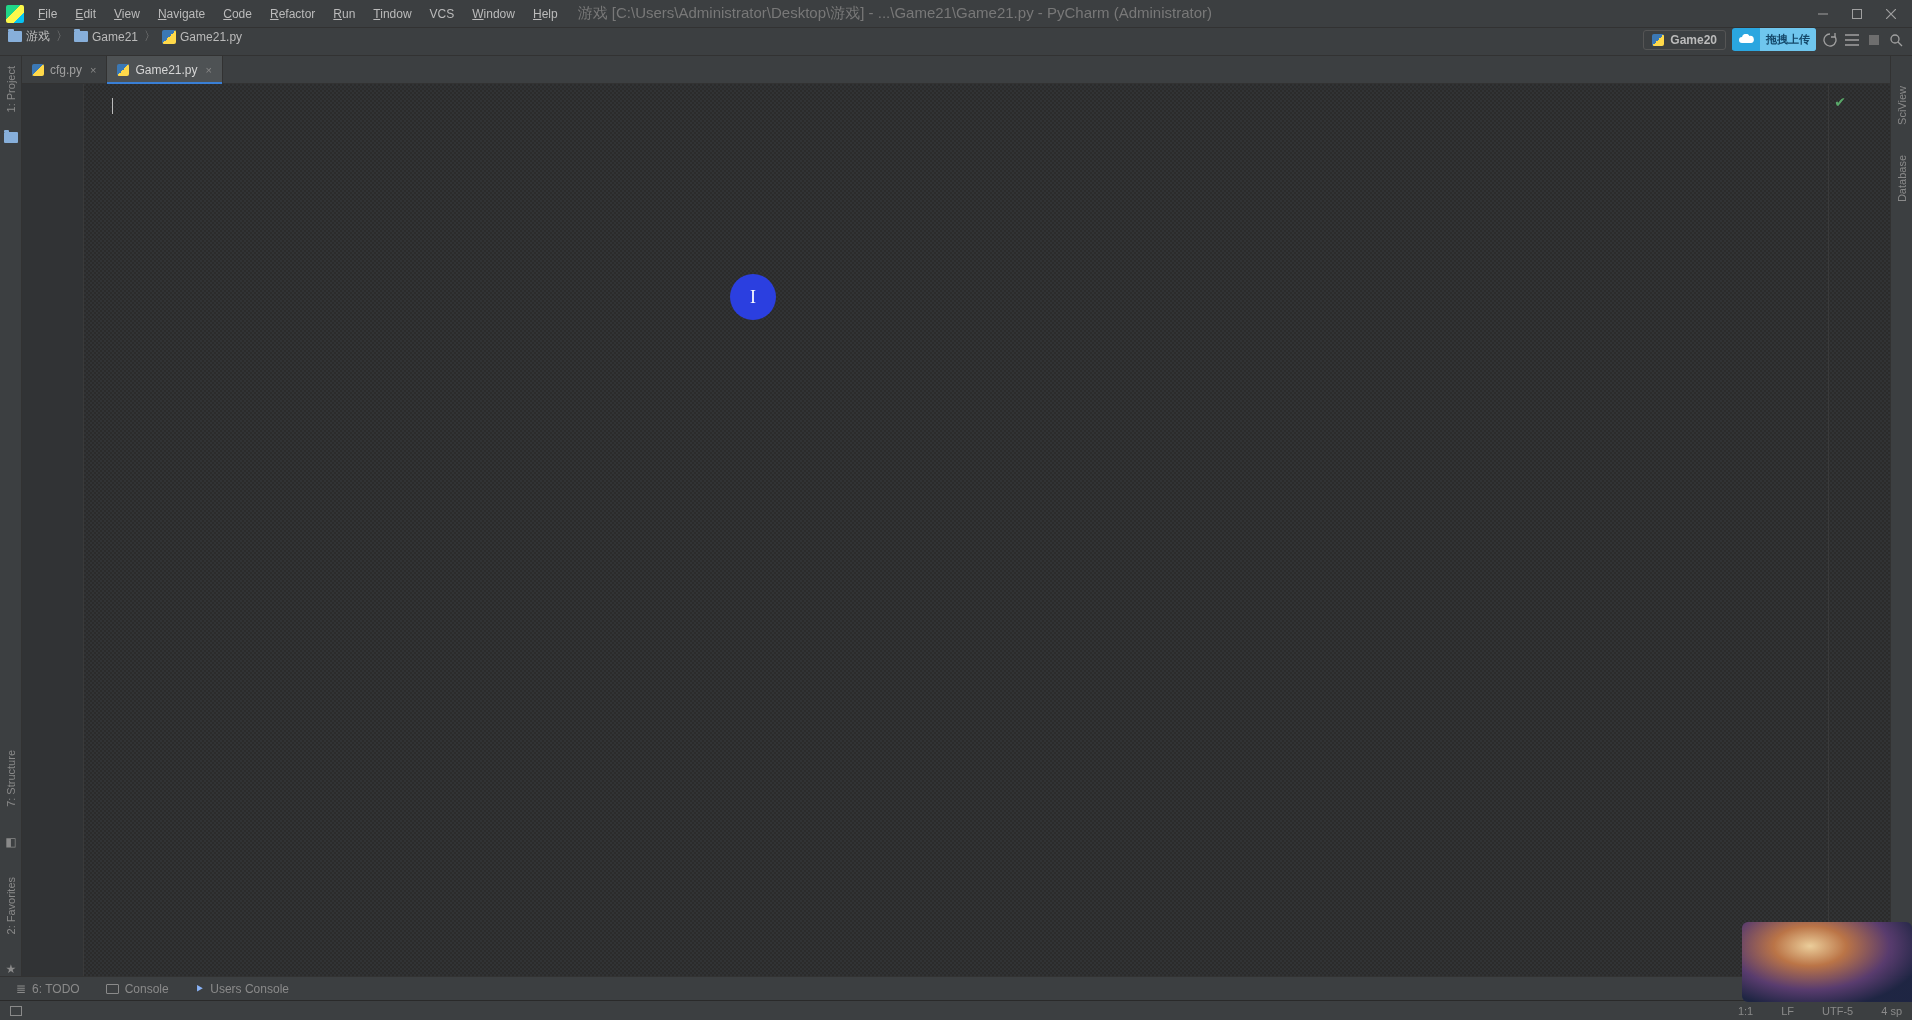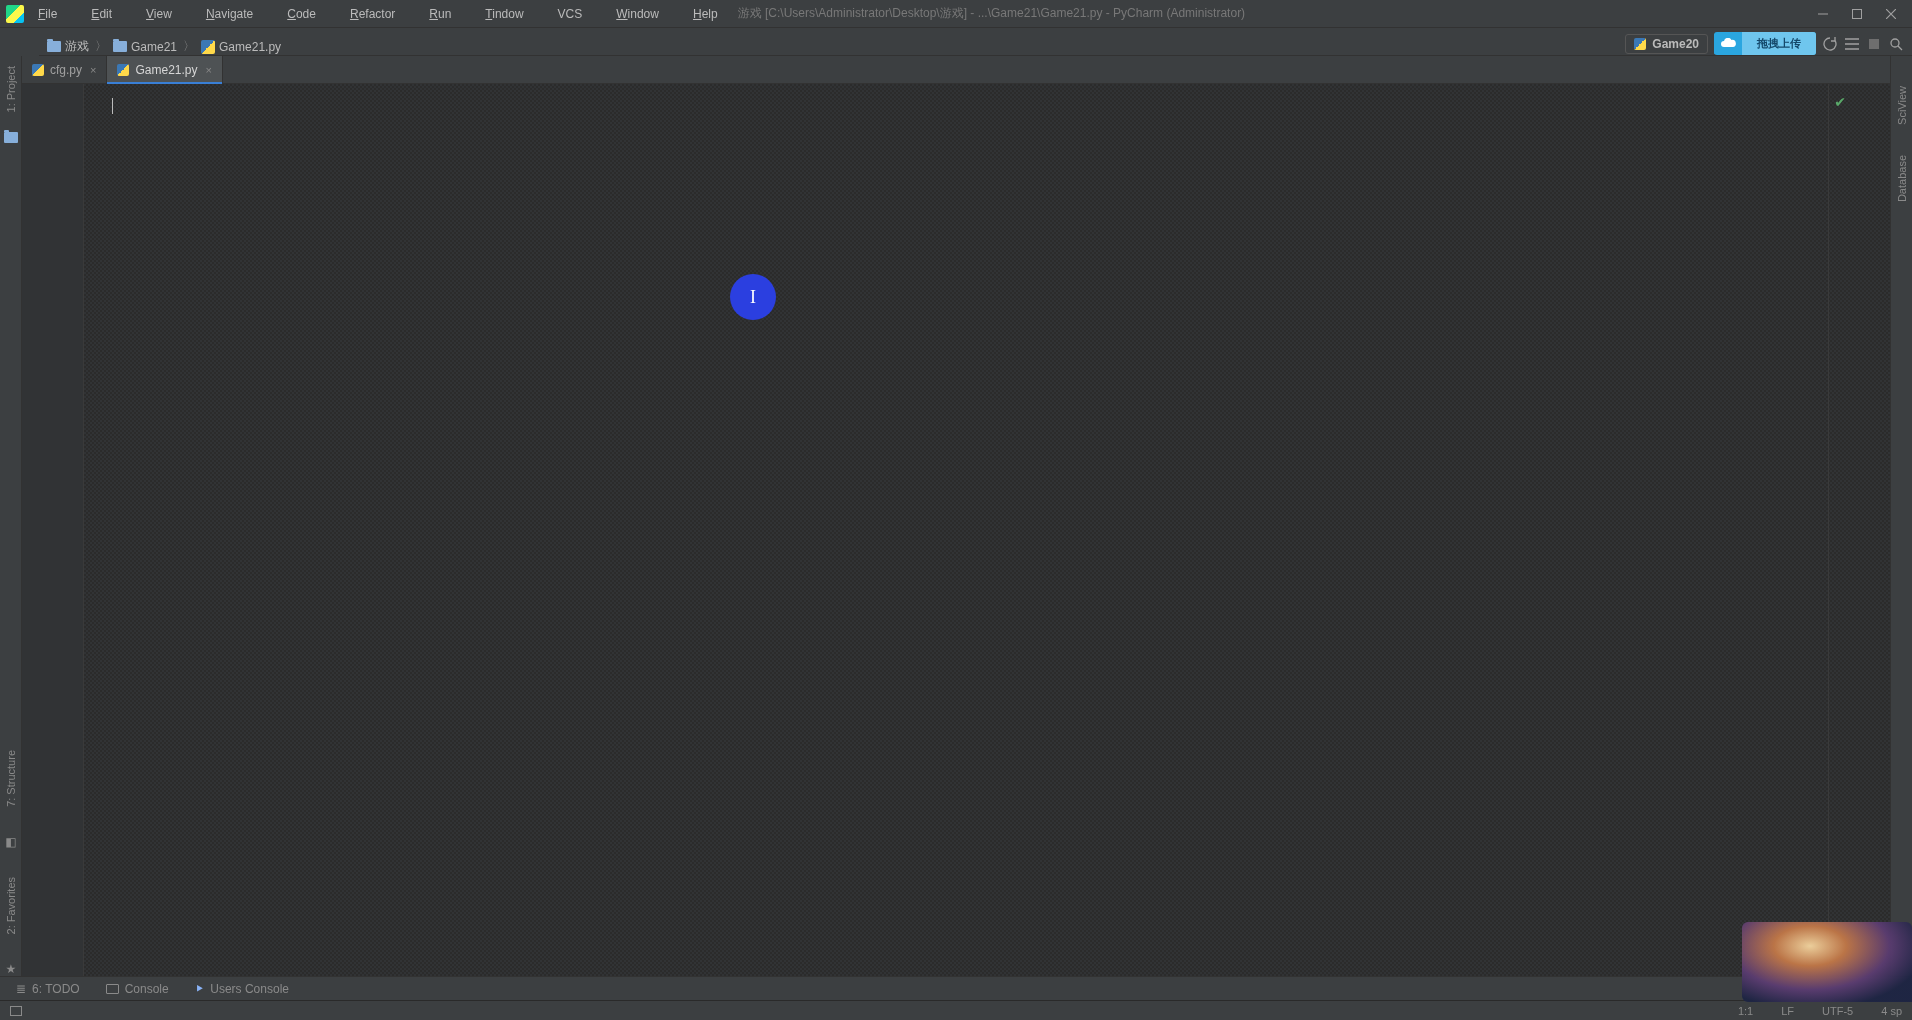--- a/index.html
+++ b/index.html
@@ -22,44 +22,43 @@
   align-items: center;
   padding: 0 4px;
   border-bottom: 1px solid #323232;
 }
 .app-icon {
   width: 18px; height: 18px;
   margin: 0 6px 0 2px;
   background: linear-gradient(135deg, #21d789 40%, #fcf84a 40%, #fcf84a 70%, #07c3f2 70%);
   border-radius: 2px;
 }
-.menu-bar { display: flex; gap: 18px; }
+.menu-bar { display: flex; gap: 2px; }
 .menu-item {
   padding: 4px 8px;
   color: #bbbbbb;
   cursor: pointer;
 }
 .menu-item .mn { text-decoration: underline; }
-.title-text { color: #787878; margin-left: 12px; font-size: 12px; }
+.title-text { color: #787878; margin-left: 12px; font-size: 15px; }
 .window-controls { margin-left: auto; display: flex; gap: 0; }
 .win-btn {
   width: 34px; height: 24px;
   display: flex; align-items: center; justify-content: center;
   color: #a0a0a0; cursor: pointer;
 }
 
 
 .nav-bar {
   height: 28px;
   background: #3c3f41;
   display: flex;
-  align-items: flex-end;
+  align-items: flex-start;
   padding: 0 8px;
   border-bottom: 1px solid #323232;
-  margin-left: 39px;
 }
 .breadcrumb { display: flex; align-items: center; gap: 4px; }
 .crumb { display: flex; align-items: center; gap: 4px; color: #bbbbbb; cursor: pointer; }
 .folder-icon {
   width: 14px; height: 11px;
   background: #87afda;
   border-radius: 1px;
   position: relative;
 }
 .folder-icon::before {
@@ -78,21 +77,21 @@
   padding: 2px 8px; border: 1px solid #555; border-radius: 3px;
   color: #bbbbbb; background: #3c3f41;
 }
 .upload-btn {
   display: flex; align-items: center;
   background: #2aa6e0; color: #fff;
   border-radius: 3px; overflow: hidden;
   font-size: 11px;
 }
 .upload-btn .cloud-part { padding: 4px 6px; background: #2aa6e0; display:flex; align-items:center; }
-.upload-btn .text-part { padding: 4px 15px; background: #6fc6ee; color:#14486a; }
+.upload-btn .text-part { padding: 4px 6px; background: #6fc6ee; color:#14486a; }
 .nav-icon { width: 16px; height:16px; display:flex; align-items:center; justify-content:center; color:#a0a0a0; cursor:pointer; }
 
 
 .main-wrap { display: flex; height: calc(100% - 28px - 28px - 24px - 20px); }
 
 
 .left-strip {
   width: 22px; background: #3c3f41;
   border-right: 1px solid #323232;
   display: flex; flex-direction: column; align-items: center;

